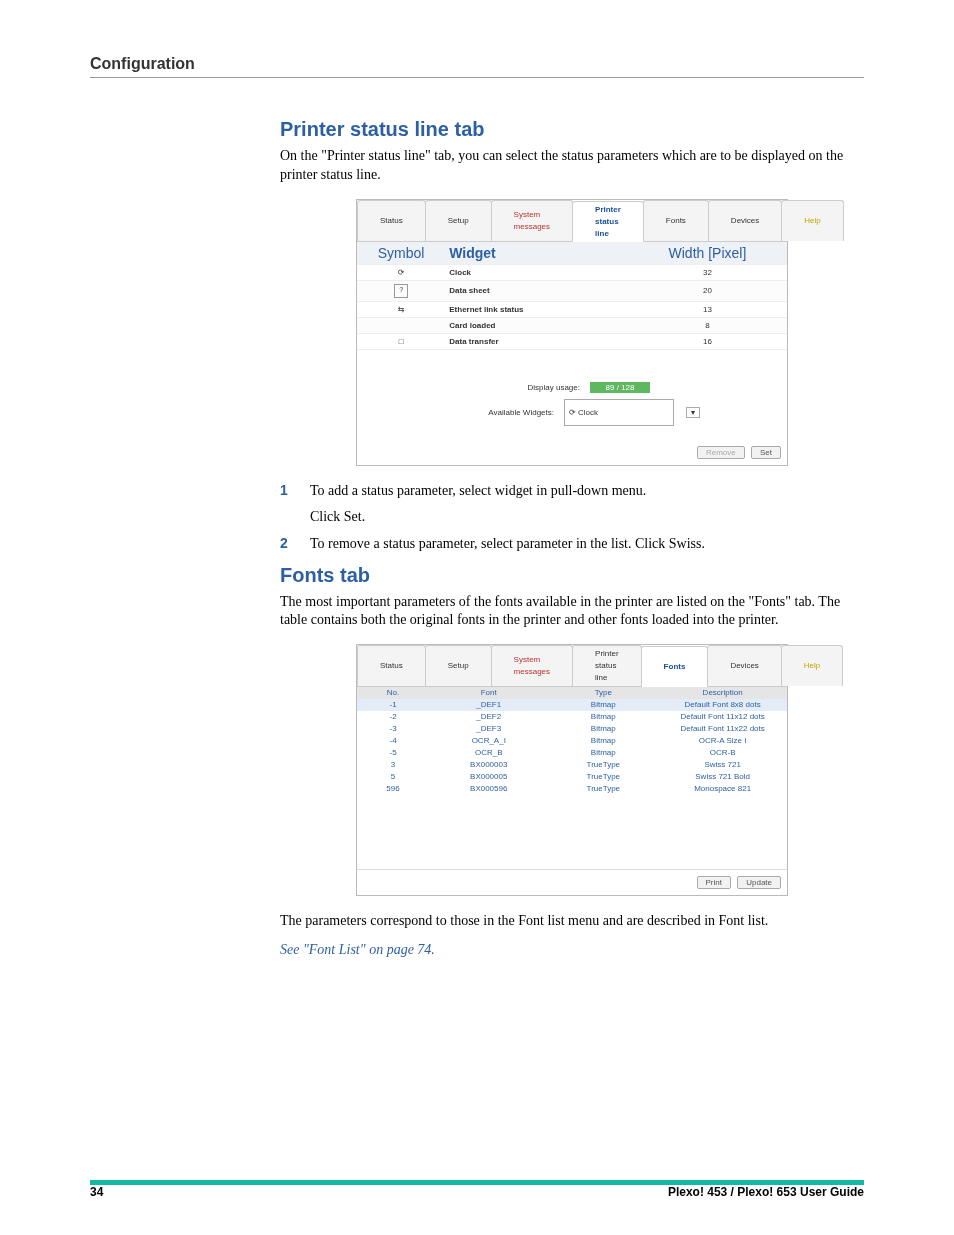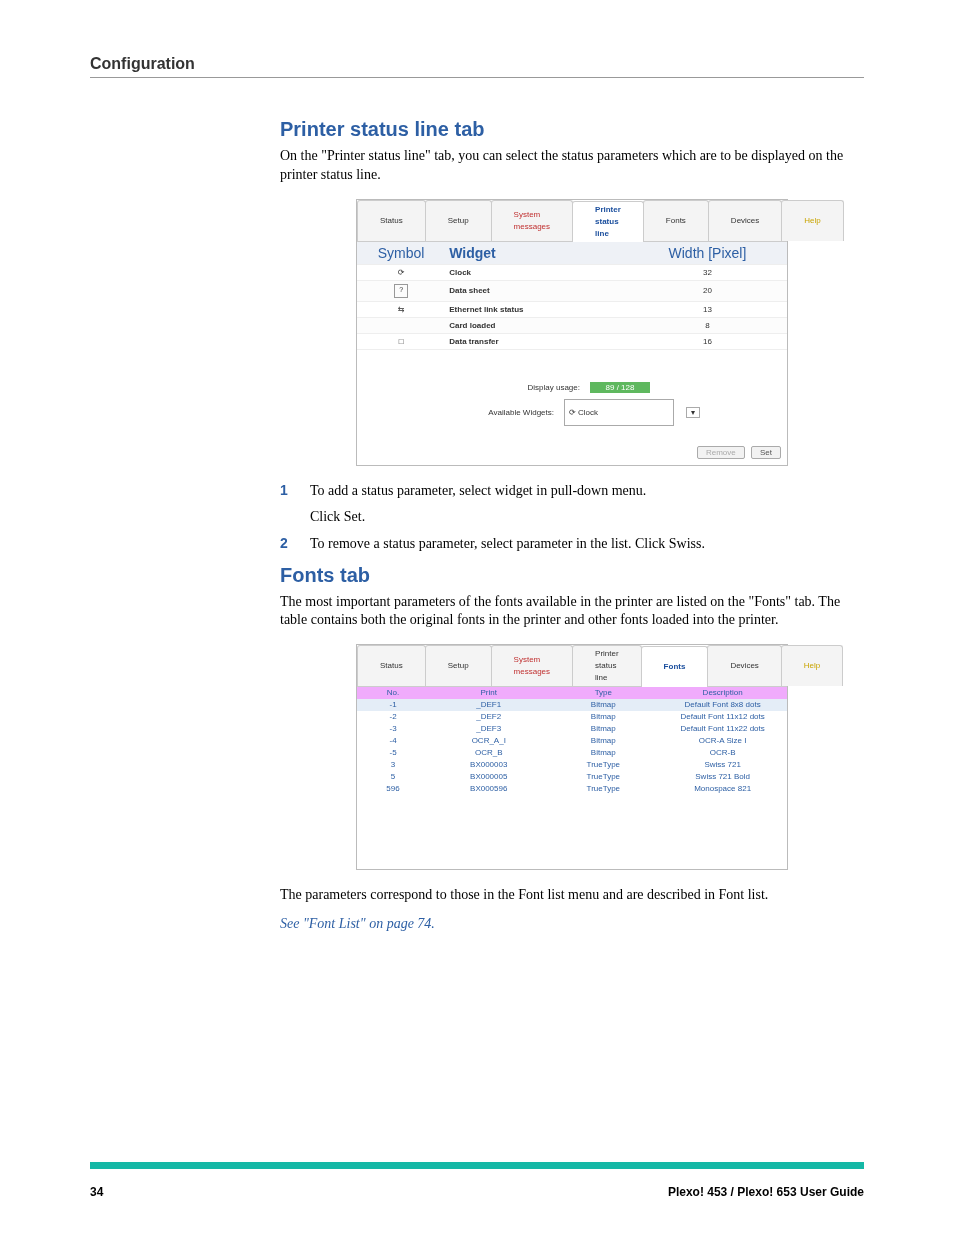--- a/index.html
+++ b/index.html
@@ -65,22 +65,22 @@
   }
   .link {
     color: #2d5fa4;
     font-style: italic;
   }
   .footer {
     position: absolute;
     bottom: 36px;
     left: 90px;
     right: 90px;
-    border-top: 7px solid #14b8a6;
-    padding-top: 16px;
+    border-top: 5px solid #14b8a6;
+    padding-top: 0;
     display: flex;
     justify-content: space-between;
     font-family: Arial, Helvetica, sans-serif;
     font-size: 12px;
     font-weight: bold;
   }
 
   
   .screenshot {
     border: 1px solid #bbb;
@@ -158,21 +158,21 @@
     display:inline-block; border:1px solid #aaa; background:#f2f2f2;
     padding:1px 8px; border-radius:2px; font-size:8px; color:#555;
     margin-left:4px;
   }
   .btn.disabled { color:#aaa; }
 
   
   .s2-hdr, .s2-row {
     display:flex; font-size:8px; line-height:10px;
   }
-  .s2-hdr { background:#f0abfc; }
+  .s2-hdr { background:#e5e5e5; }
   .s2-c { padding:1px 3px; text-align:center; }
   .s2-c1 { width:70px; color:#2d5fa4;}
   .s2-c2 { width:120px; color:#2d5fa4;}
   .s2-c3 { width:110px; color:#2d5fa4;}
   .s2-c4 { width:130px; color:#2d5fa4;text-align:center;}
   .s2-hdr .s2-c { color:#2d5fa4; }
   .s2-row .s2-c { color:#2d5fa4; }
   .s2-body { min-height:170px; }
   .s2-hl { background:#e4edf7; }
 </style>
@@ -295,21 +295,21 @@
           </div>
         <div class="tab">
             <span>Devices</span>
           </div>
         <div class="tab help">
             <span>Help</span>
           </div>
       </div>
       <div class="s2-hdr">
         <div class="s2-c s2-c1">No.</div>
-        <div class="s2-c s2-c2">Print</div>
+        <div class="s2-c s2-c2">Font</div>
         <div class="s2-c s2-c3">Type</div>
         <div class="s2-c s2-c4">Description</div>
       </div>
       <div class="s2-body">
         <div class="s2-row s2-hl">
           <div class="s2-c s2-c1">-1</div>
           <div class="s2-c s2-c2">_DEF1</div>
           <div class="s2-c s2-c3">Bitmap</div>
           <div class="s2-c s2-c4">Default Font 8x8 dots</div>
         </div>
@@ -348,20 +348,24 @@
           <div class="s2-c s2-c2">BX000005</div>
           <div class="s2-c s2-c3">TrueType</div>
           <div class="s2-c s2-c4">Swiss 721 Bold</div>
         </div>
         <div class="s2-row">
           <div class="s2-c s2-c1">596</div>
           <div class="s2-c s2-c2">BX000596</div>
           <div class="s2-c s2-c3">TrueType</div>
           <div class="s2-c s2-c4">Monospace 821</div>
         </div>
+      </div>
+      <div class="s1-btns" style="border-top:1px solid #ddd;">
+        <span class="btn">Print</span>
+        <span class="btn">Update</span>
       </div>
     </div>
 
     <p class="body">The parameters correspond to those in the Font list menu and are described in Font list.</p>
     <p class="body"><span class="link">See "Font List" on page 74.</span></p>
   </div>
 
   <div class="footer">
     <span>34</span>
     <span>Plexo! 453 / Plexo! 653 User Guide</span>

